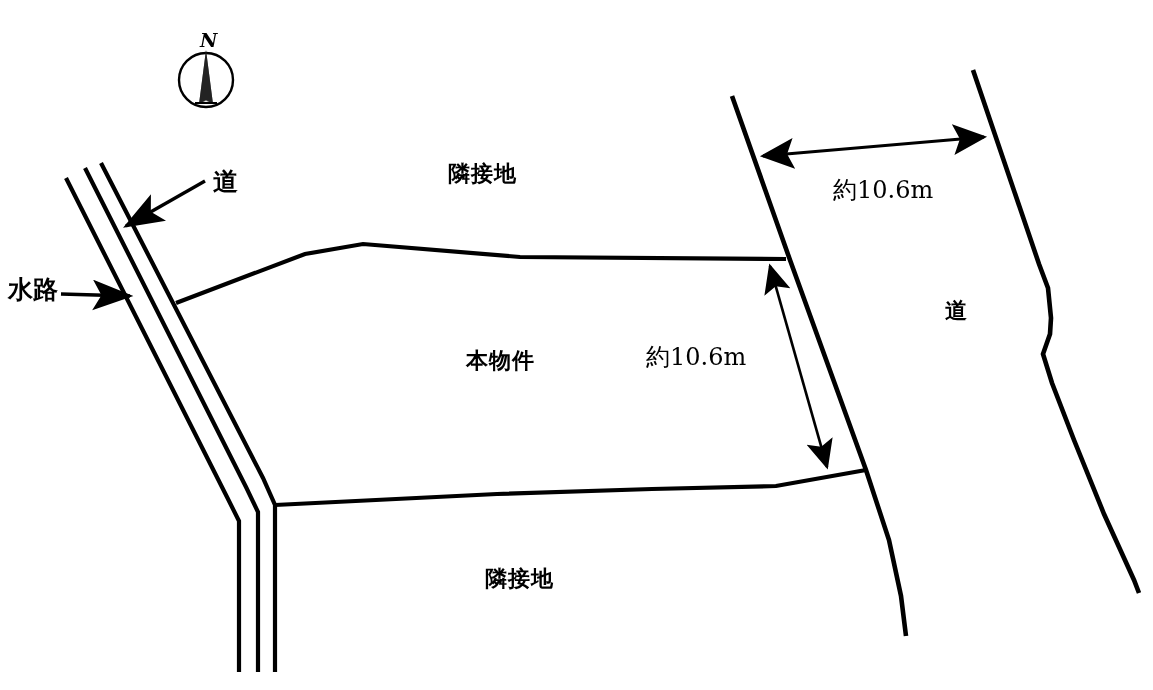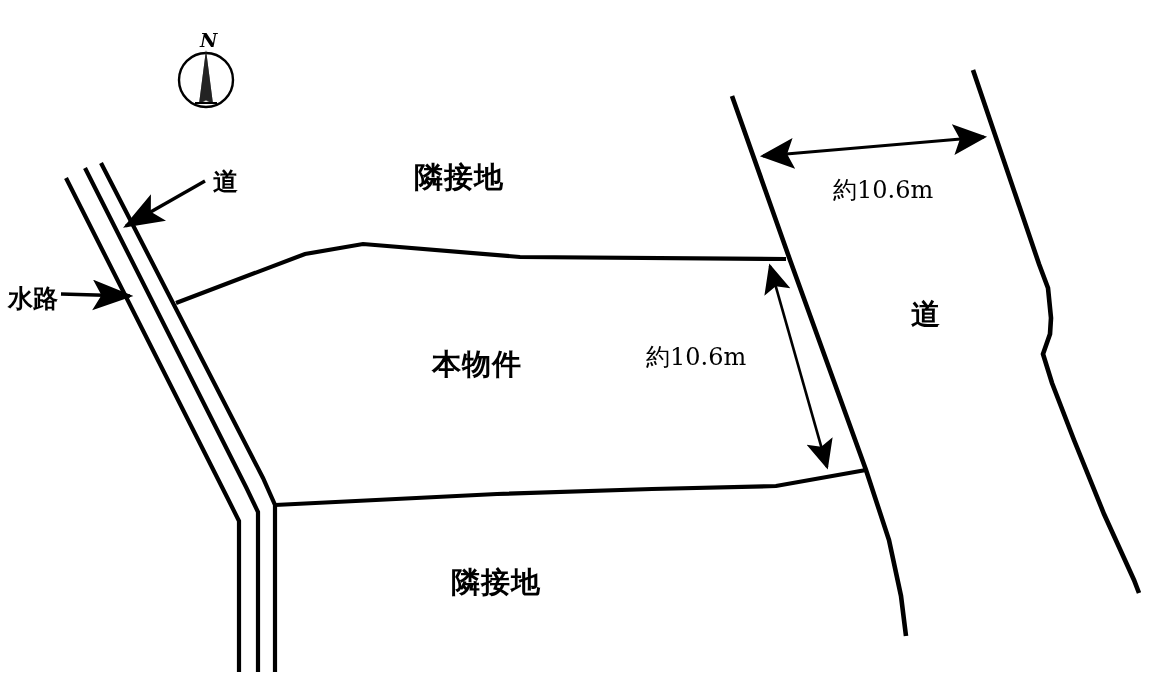--- a/index.html
+++ b/index.html
@@ -29,22 +29,23 @@
   .map-label {
     position: absolute;
     white-space: nowrap;
     color: #000000;
     line-height: 1;
     user-select: none;
   }
   .label-jp {
     font-family: "DejaVu Sans", "Liberation Sans", sans-serif;
     font-weight: 700;
-    font-size: 29px;
+    font-size: 22px;
     letter-spacing: 1px;
+    margin-left: 34px;
   }
   .label-dim {
     font-family: "DejaVu Serif", "Liberation Serif", serif;
     font-weight: 400;
     font-size: 24px;
     letter-spacing: 0px;
   }
   .label-small-jp {
     font-family: "DejaVu Sans", "Liberation Sans", sans-serif;
     font-weight: 700;
@@ -53,21 +54,21 @@
   .label-compass-n {
     font-family: "DejaVu Serif", "Liberation Serif", serif;
     font-style: italic;
     font-weight: 700;
     font-size: 19px;
   }
   #label-adjacent-top   { left: 414px; top: 163px; }
   #label-adjacent-bottom{ left: 451px; top: 568px; }
   #label-subject        { left: 432px; top: 350px; }
   #label-road-left      { left: 213px; top: 169px; }
-  #label-waterway       { left: 8px;   top: 286px; }
+  #label-waterway       { left: 8px;   top: 277px; }
   #label-road-right     { left: 911px; top: 300px; }
   #label-dim-top        { left: 833px; top: 178px; }
   #label-dim-side       { left: 646px; top: 345px; }
   #label-compass        { left: 200px; top: 31px; }
 </style>
 </head>
 <body>
 
 <div id="diagram-root">
 

